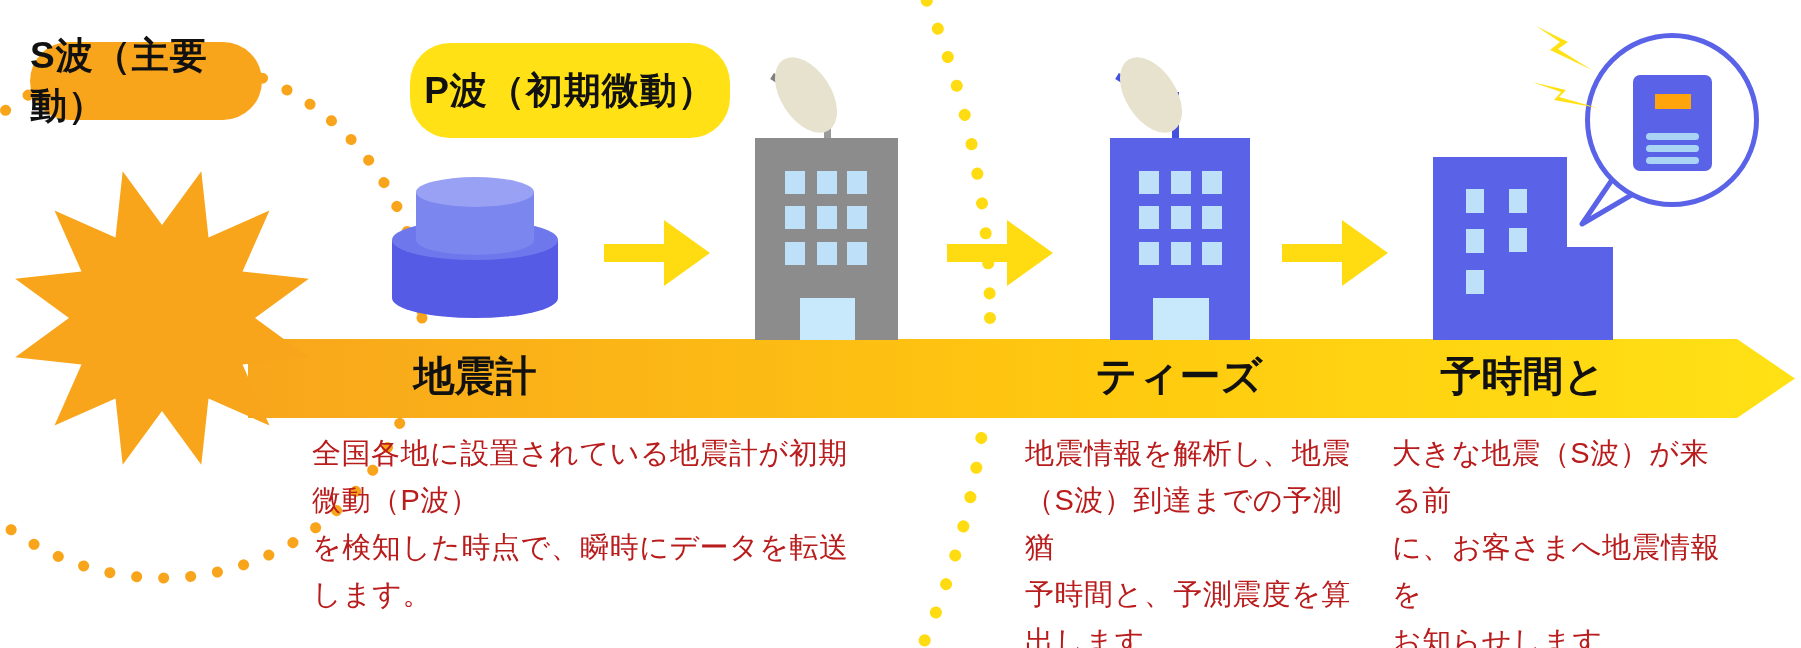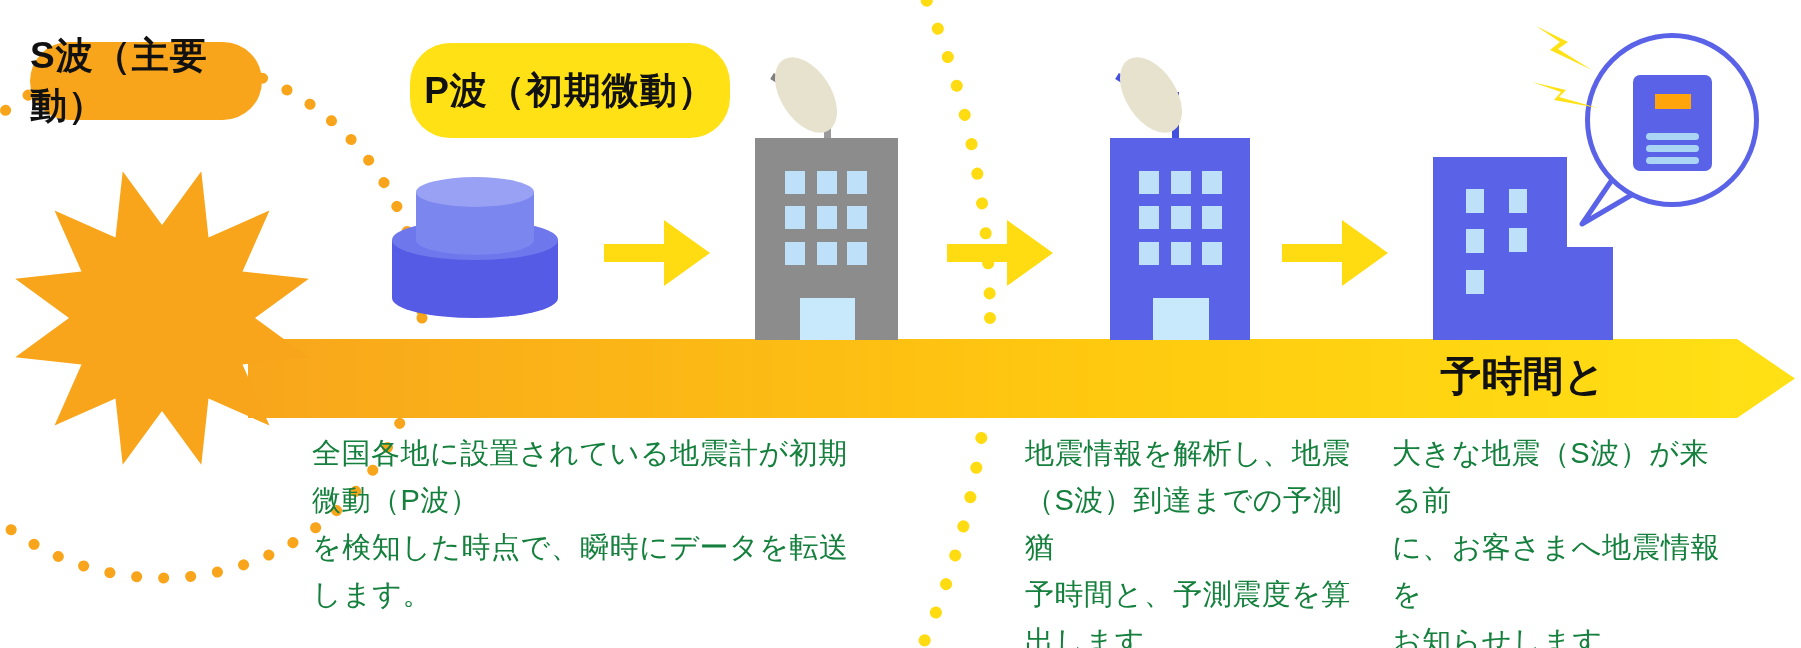--- a/index.html
+++ b/index.html
@@ -36,21 +36,21 @@
   }
   
   .building{position:absolute;z-index:4;}
   .b-gray{background:#8C8C8C;}
   .b-blue{background:#5A63E8;}
   .win{position:absolute;background:#BFE0F9;}
   .door{position:absolute;background:#C8E8FB;}
   
   .desc{
     position:absolute;z-index:7;font-size:29px;line-height:47px;
-    color:#15803d;white-space:pre-line;letter-spacing:0.5px;
+    color:#b91c1c;white-space:pre-line;letter-spacing:0.5px;
   }
   
   .bubble{
     left:1585px;top:33px;width:174px;height:174px;border-radius:50%;
     background:#fff;border:5px solid #5A63E8;box-sizing:border-box;z-index:6;
   }
   .device{
     left:1633px;top:75px;width:79px;height:96px;background:#5A63E8;border-radius:7px;z-index:7;
   }
   .device .bar{position:absolute;left:22px;top:19px;width:36px;height:15px;background:#FFA40B;}
@@ -148,20 +148,22 @@
     <div class="bar"></div>
     <div class="ln" style="top:58px;"></div>
     <div class="ln" style="top:70px;"></div>
     <div class="ln" style="top:82px;"></div>
   </div>
   <svg class="abs" style="left:1528px;top:22px;z-index:7" width="100" height="95" viewBox="0 0 100 95">
     <polygon fill="#FFE115" points="8,4 40,20 30,27 64,48 22,28 32,20"></polygon>
     <polygon fill="#FFE115" points="4,60 38,68 31,75 70,86 26,78 33,70"></polygon>
   </svg>
 
+  <div class="step-label" style="left:325px;">地震計</div>
+  <div class="step-label" style="left:1029px;">ティーズ</div>
   <div class="step-label" style="left:1373px;">予時間と</div>
 
   <div class="desc" style="left:312px;top:430px;width:565px;">全国各地に設置されている地震計が初期微動（P波）
 を検知した時点で、瞬時にデータを転送します。</div>
   <div class="desc" style="left:1025px;top:430px;width:345px;">地震情報を解析し、地震
 （S波）到達までの予測猶
 予時間と、予測震度を算
 出します。</div>
   <div class="desc" style="left:1392px;top:430px;width:335px;">大きな地震（S波）が来る前
 に、お客さまへ地震情報を

